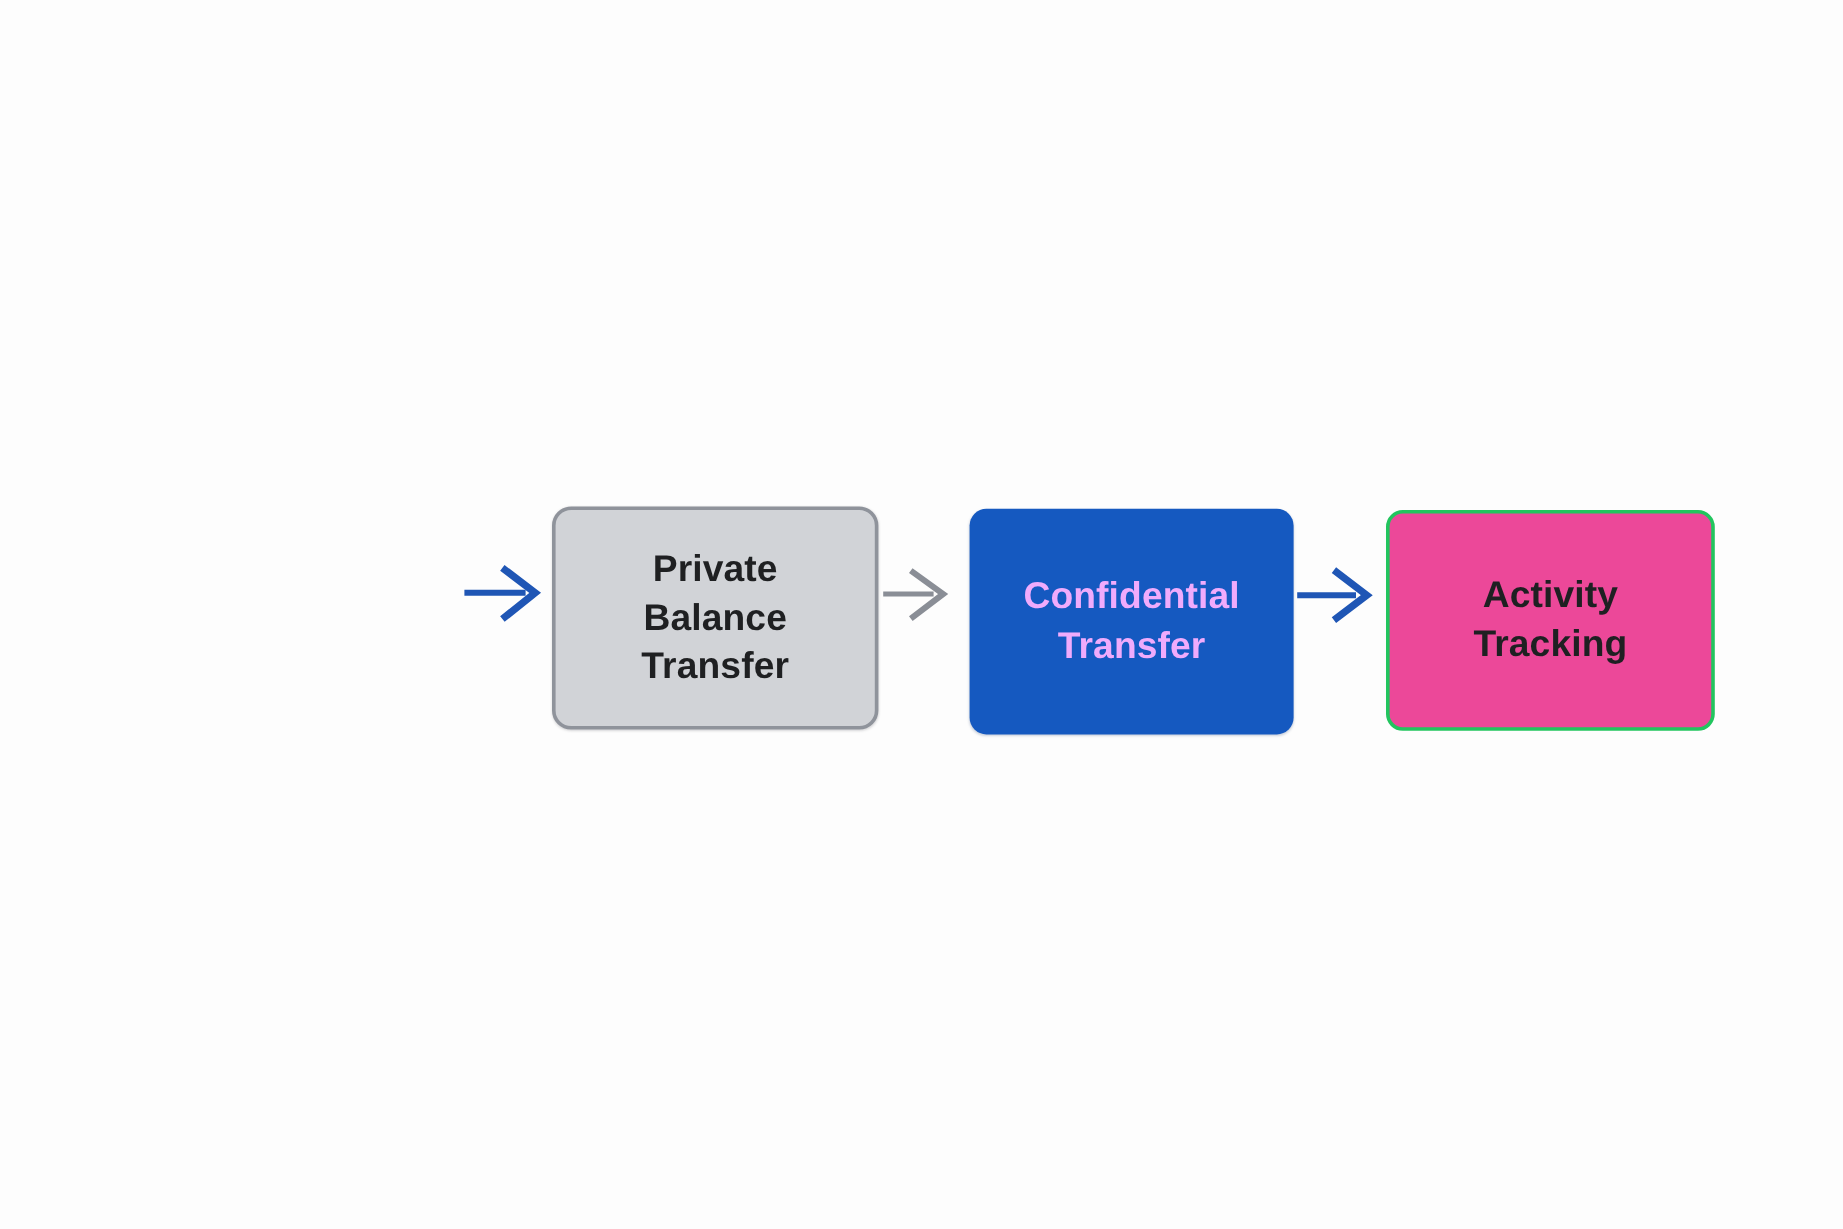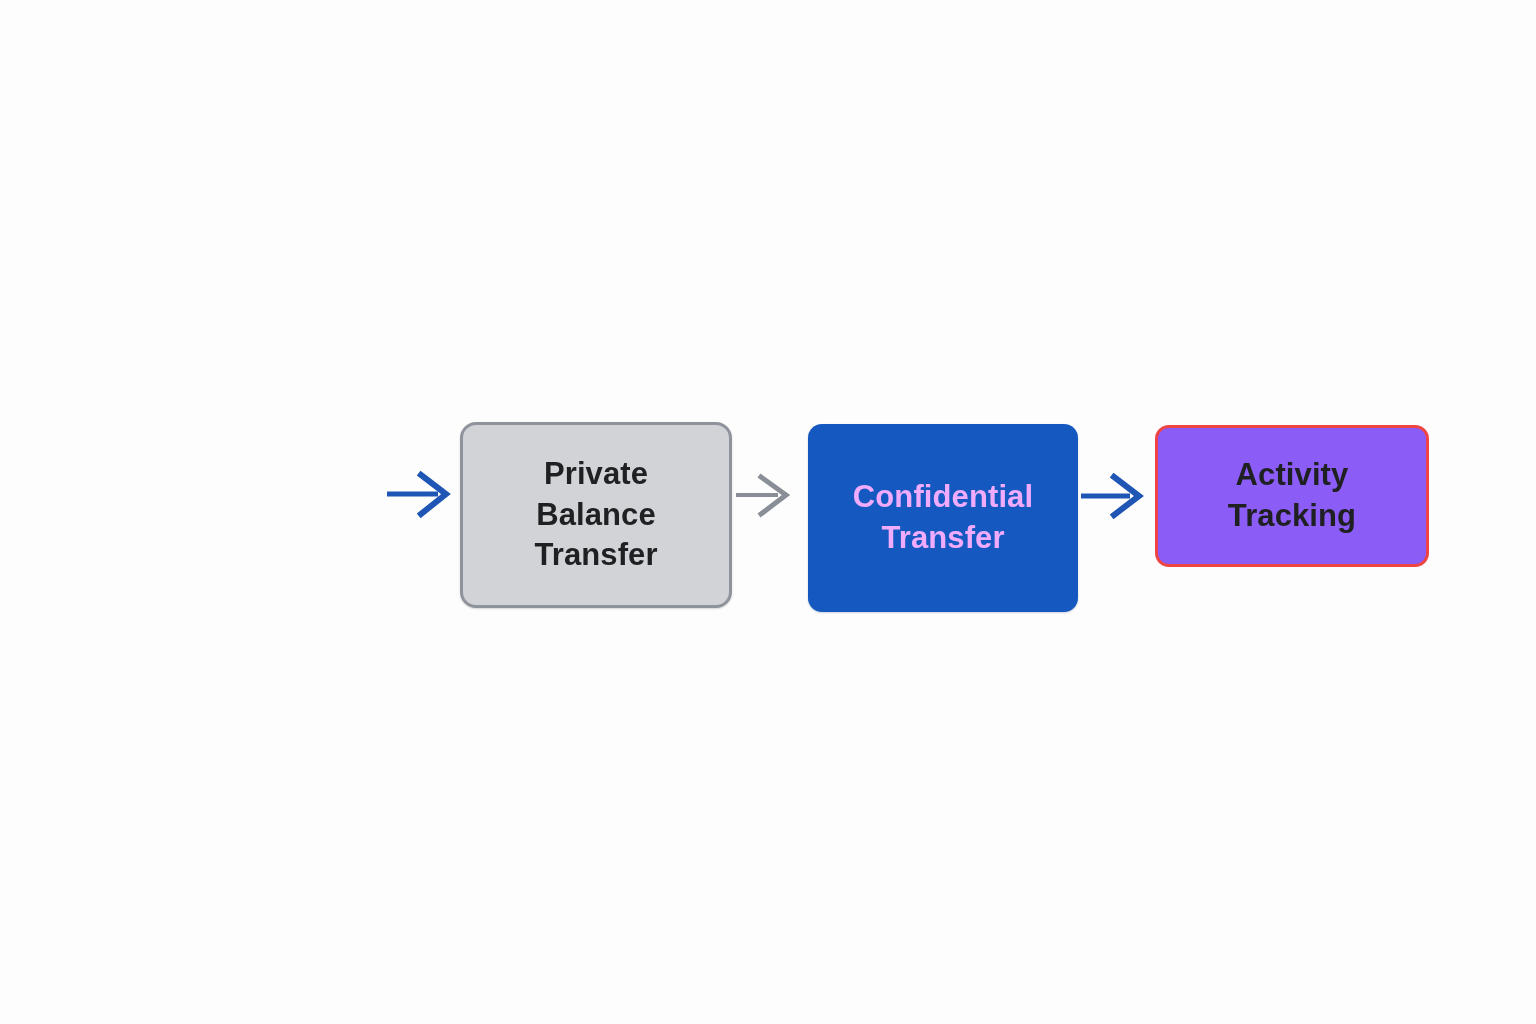--- a/index.html
+++ b/index.html
@@ -75,25 +75,25 @@
     font-size: 31px;
     border: none;
     box-shadow: 0 1px 2px rgba(30,60,110,0.22);
   }
 
   
   #node-activity-tracking {
     left: 1155px;
     top: 425px;
     width: 274px;
-    height: 142px;
-    background: #8b5cf6;
+    height: 184px;
+    background: #ec4899;
     color: #1f2022;
     font-size: 31px;
-    border: 3px solid #ef4444;
+    border: 3px solid #22c55e;
     border-radius: 14px;
   }
 
   
   .arrow {
     position: absolute;
     top: 0;
     left: 0;
     overflow: visible;
   }

